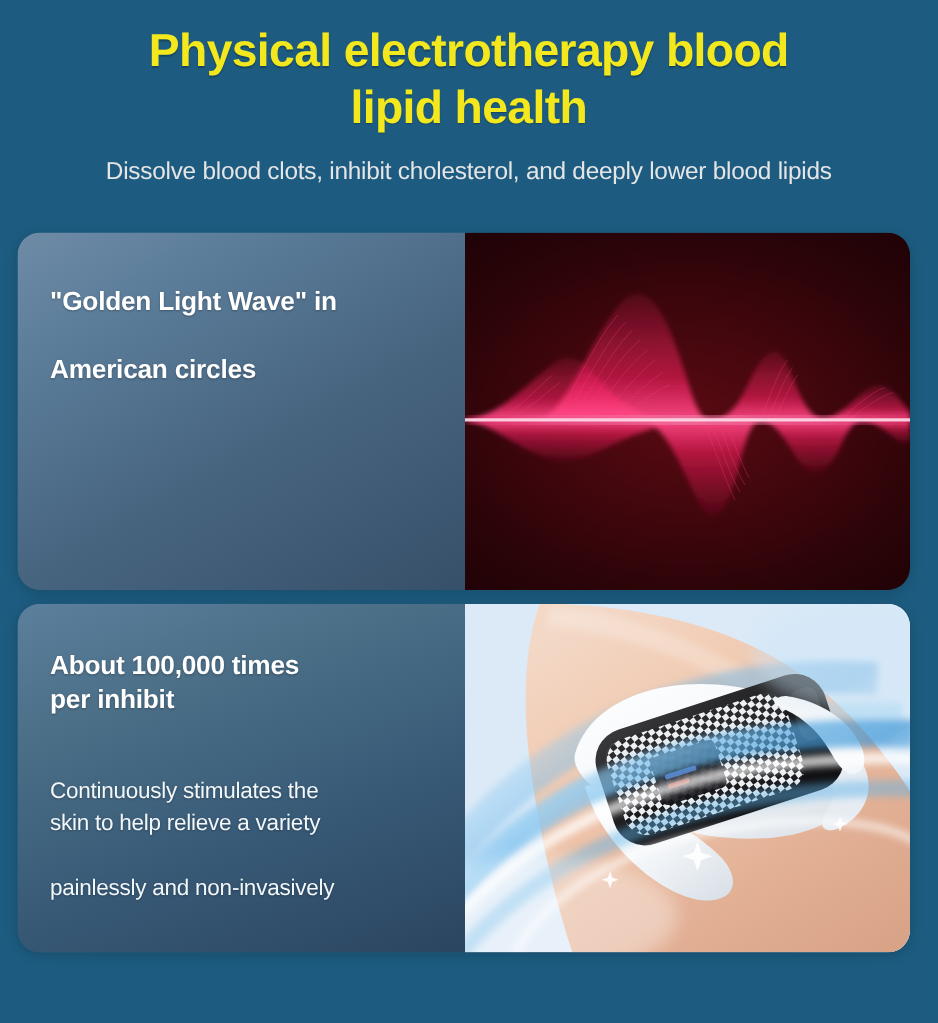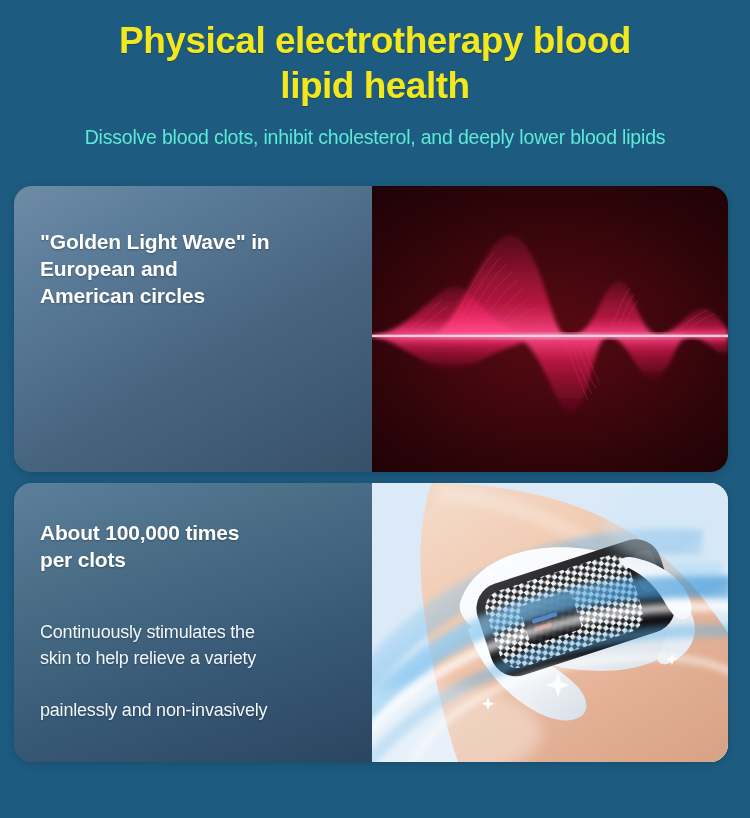--- a/index.html
+++ b/index.html
@@ -17,21 +17,21 @@
     color:#f3e81e;
     font-size:37px;
     font-weight:bold;
     line-height:45px;
     letter-spacing:-0.5px;
     text-shadow:0 1px 1px rgba(0,0,0,.25);
     padding:0 40px;
   }
   .subtitle {
     margin-top:17px;
-    color:#5eead4;
+    color:#e5e5e5;
     font-size:19.5px;
     font-weight:400;
     line-height:24px;
     letter-spacing:-0.2px;
   }
 
   
   .card {
     position:absolute;
     left:14px; width:714px;
@@ -104,21 +104,21 @@
       <span>Physical electrotherapy blood</span><br>
       <span>lipid health</span>
     </div>
     <div class="subtitle">Dissolve blood clots, inhibit cholesterol, and deeply lower blood lipids</div>
   </div>
 
   <div class="card" id="card-1">
     <div class="card-text">
       <div class="card-heading">
         <span>"Golden Light Wave" in</span><br>
-        <span>European and</span><br>
+        <br>
         <span>American circles</span>
       </div>
     </div>
     <div class="card-media">
       <div class="wave-art">
         <svg viewBox="0 0 356 286" preserveAspectRatio="none">
           <defs>
             <linearGradient id="wgUp" x1="0" y1="0" x2="0" y2="1">
               <stop offset="0%" stop-color="#ff2a6d" stop-opacity="0.12"></stop>
               <stop offset="65%" stop-color="#ff1f63" stop-opacity="0.55"></stop>
@@ -184,21 +184,21 @@
           <rect x="0" y="148.6" width="356" height="2.6" fill="#ffd9e7" opacity="0.92"></rect>
         </svg>
       </div>
     </div>
   </div>
 
   <div class="card" id="card-2">
     <div class="card-text">
       <div class="card-heading">
         <span>About 100,000 times</span><br>
-        <span>per clots</span>
+        <span>per inhibit</span>
       </div>
       <div class="card-body">
         <span>Continuously stimulates the</span><br>
         <span>skin to help relieve a variety</span><br>
         <br>
         <span>painlessly and non-invasively</span>
       </div>
     </div>
     <div class="card-media">
       <div class="device-art">

